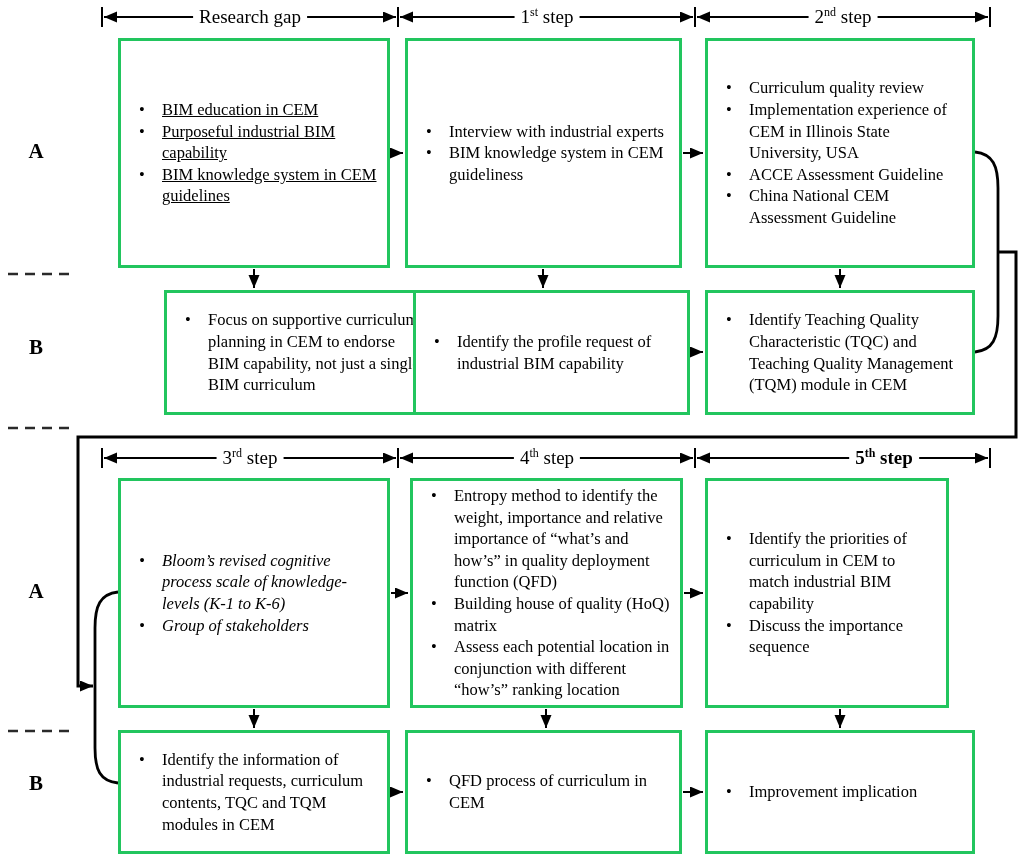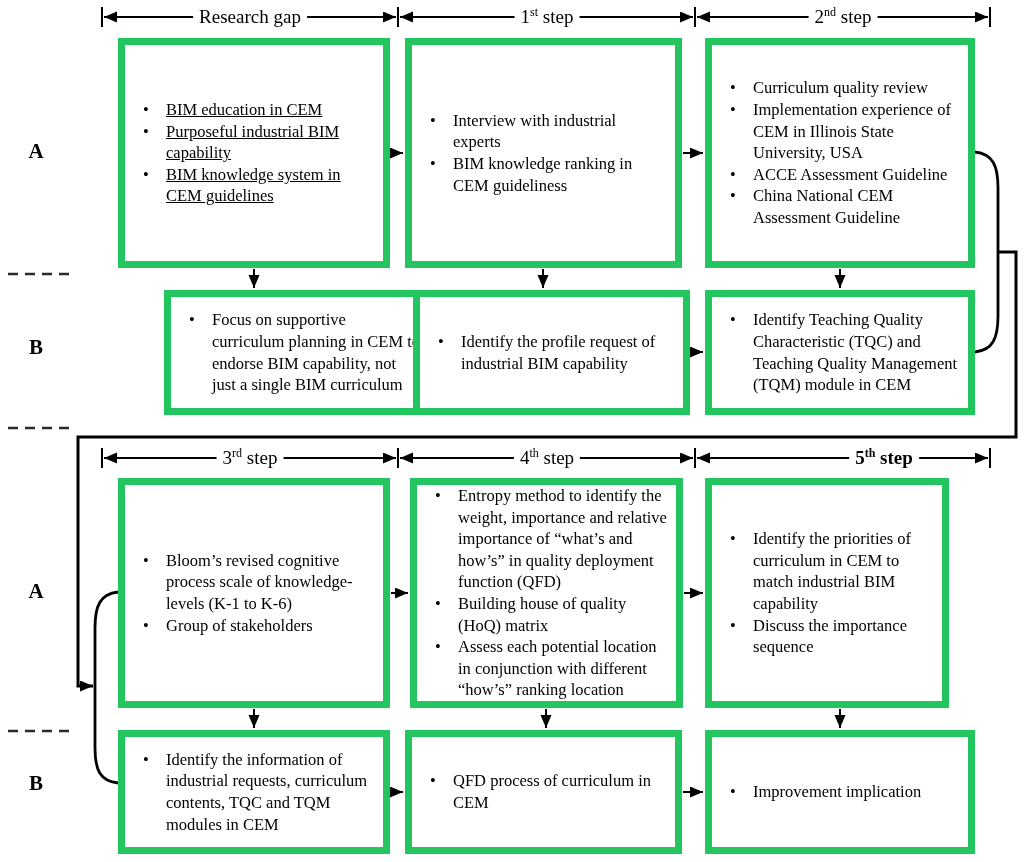--- a/index.html
+++ b/index.html
@@ -13,21 +13,21 @@
     overflow: hidden;
   }
   .overlay {
     position: absolute;
     left: 0; top: 0;
     width: 1024px; height: 862px;
     pointer-events: none;
   }
   .box {
     position: absolute;
-    border: 7px solid #22c55e;
+    border: 3px solid #22c55e;
     background: #ffffff;
     display: flex;
     flex-direction: column;
     justify-content: center;
     padding: 6px 8px 6px 14px;
   }
   .box ul {
     list-style: none;
     color: #000;
     font-size: 16.5px;
@@ -143,21 +143,21 @@
   <div class="box" style="left:118px; top:38px; width:272px; height:230px;text-decoration:underline;">
     <ul>
         <li>BIM education in CEM</li>
         <li>Purposeful industrial BIM capability</li>
         <li>BIM knowledge system in CEM guidelines</li>
       </ul>
   </div>
   <div class="box" style="left:405px; top:38px; width:277px; height:230px;">
     <ul>
         <li>Interview with industrial experts</li>
-        <li>BIM knowledge ranking in CEM guideliness</li>
+        <li>BIM knowledge system in CEM guideliness</li>
       </ul>
   </div>
   <div class="box" style="left:705px; top:38px; width:270px; height:230px;">
     <ul>
         <li>Curriculum quality review</li>
         <li>Implementation experience of CEM in Illinois State University, USA</li>
         <li>ACCE Assessment Guideline</li>
         <li>China National CEM Assessment  Guideline</li>
       </ul>
   </div>
@@ -171,21 +171,21 @@
     <ul>
         <li>Identify the profile request of industrial BIM capability</li>
       </ul>
   </div>
   <div class="box" style="left:705px; top:290px; width:270px; height:125px;">
     <ul>
         <li>Identify Teaching Quality Characteristic (TQC) and Teaching Quality Management (TQM) module in CEM</li>
       </ul>
   </div>
 
-  <div class="box" style="left:118px; top:478px; width:272px; height:230px;">
+  <div class="box" style="left:118px; top:478px; width:272px; height:230px;font-style:italic;">
     <ul>
         <li>Bloom’s revised cognitive process scale of knowledge-levels (K-1 to K-6)</li>
         <li>Group of stakeholders</li>
       </ul>
   </div>
   <div class="box" style="left:410px; top:478px; width:273px; height:230px;">
     <ul>
         <li>Entropy method to identify the weight, importance and relative importance of “what’s and how’s” in quality deployment function (QFD)</li>
         <li>Building house of quality (HoQ) matrix</li>
         <li>Assess each potential location in conjunction with different “how’s” ranking location</li>

